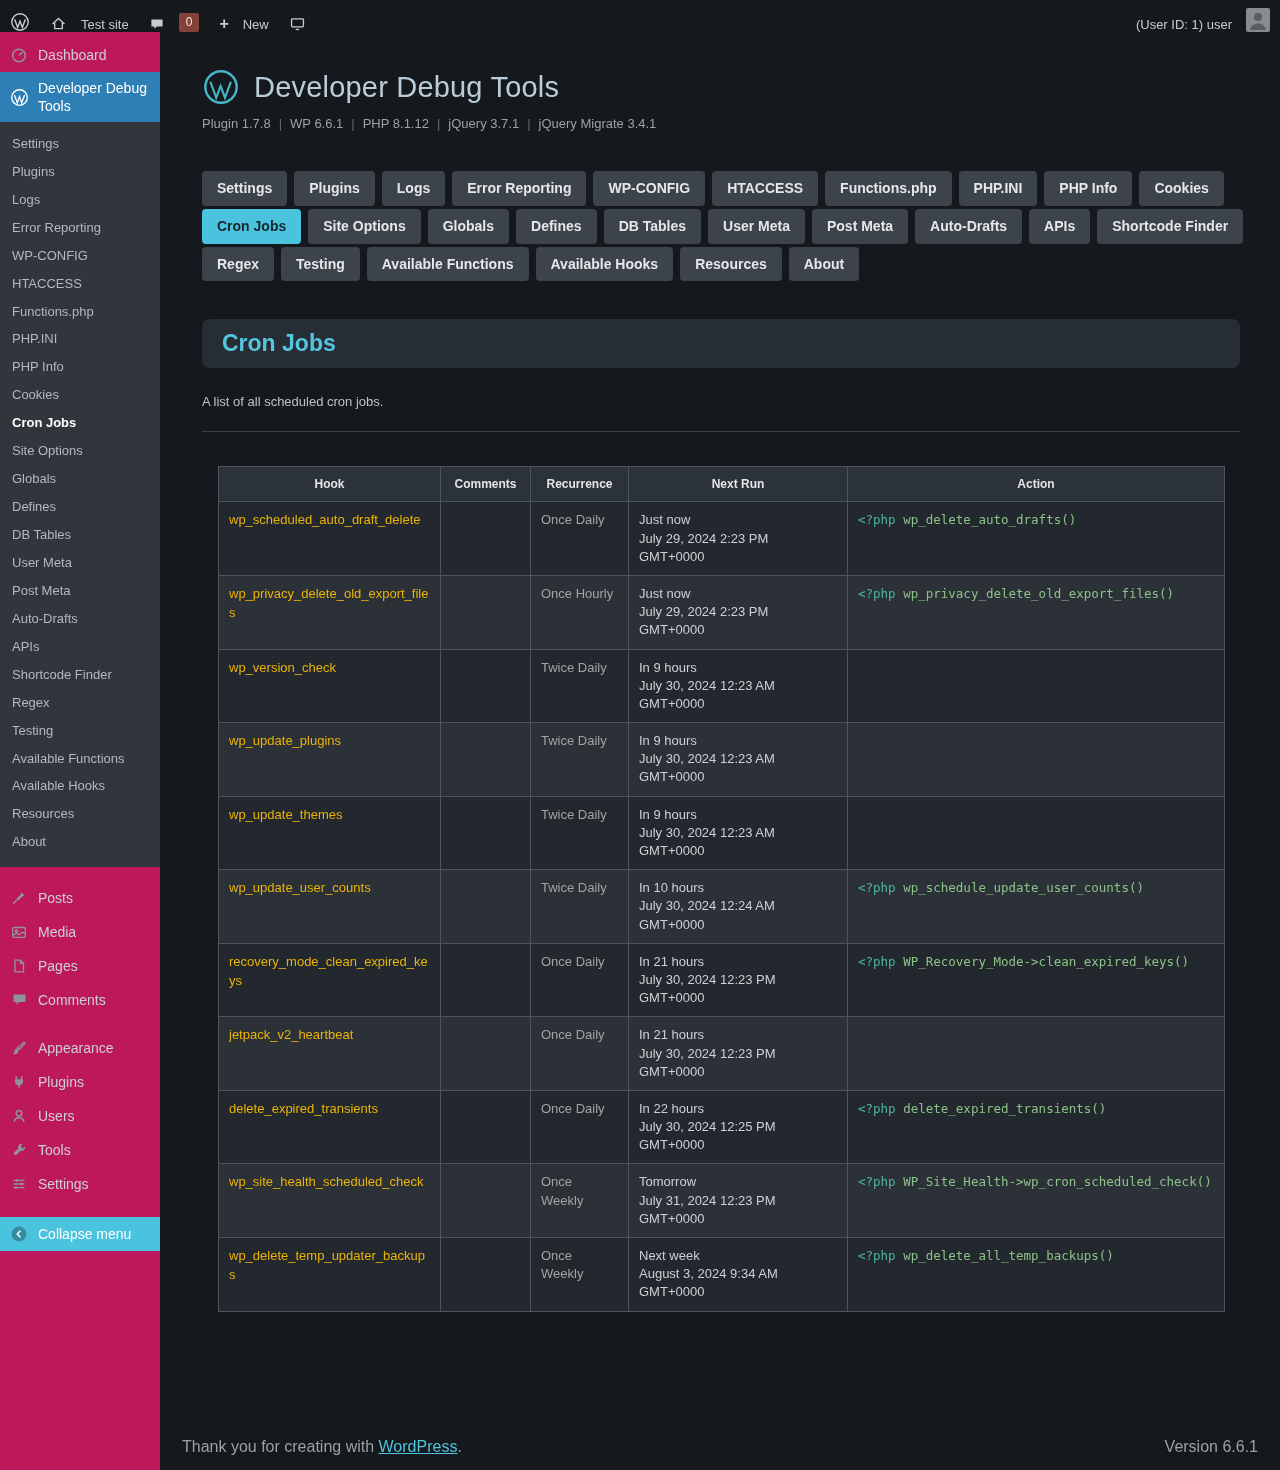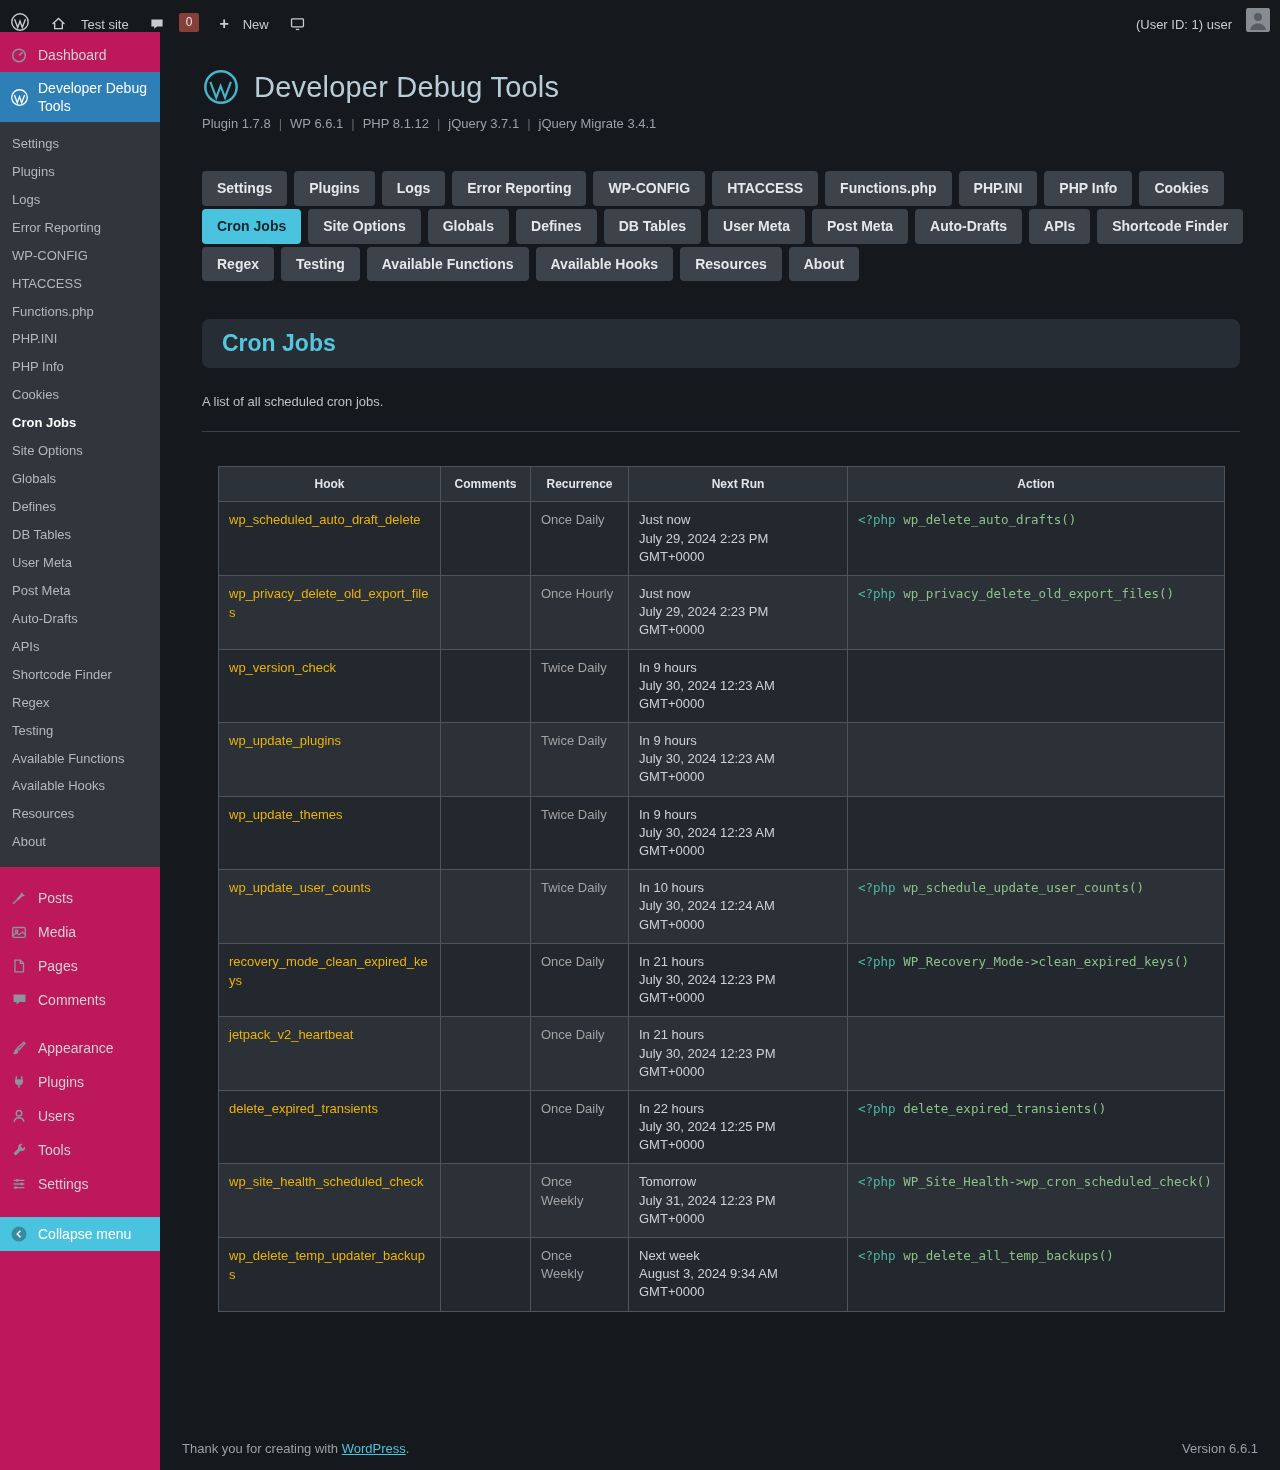--- a/index.html
+++ b/index.html
@@ -54,21 +54,21 @@
   .cron-table thead th{background:#2c3239;color:#e2e5e8;font-weight:700;text-align:center;font-size:12px;padding:10px 8px;vertical-align:middle}
   .cron-table tbody tr:nth-child(odd){background:#23282e}
   .cron-table tbody tr:nth-child(even){background:#2b3137}
   td.c-hook{color:#eab308;word-break:break-all;line-height:1.45}
   td.c-recur{color:#a3a3a3;line-height:1.4}
   td.c-next{color:#ccd1d6;line-height:1.4}
   td.c-action{font-family:"DejaVu Sans Mono",monospace;word-break:break-all;line-height:1.5;font-size:12.5px}
   .php-tag{color:var(--phptag,#4db6a5)}
   .php-code{color:var(--code,#8cc188)}
 
-  .footer{margin-top:auto;display:flex;justify-content:space-between;align-items:flex-start;padding:18px 2px 14px;font-size:13px;color:#9aa0a5}
+  .footer{margin-top:auto;display:flex;justify-content:space-between;align-items:flex-start;padding:18px 2px 14px;font-size:16px;color:#9aa0a5}
   .footer span{white-space:pre-wrap}
   .footer a{color:var(--link,#4fc3dd);text-decoration:underline}
 </style>
 </head>
 <body>
 
 <div class="adminbar">
   <div class="ab-left">
     <span class="ab-item">
       <span>

